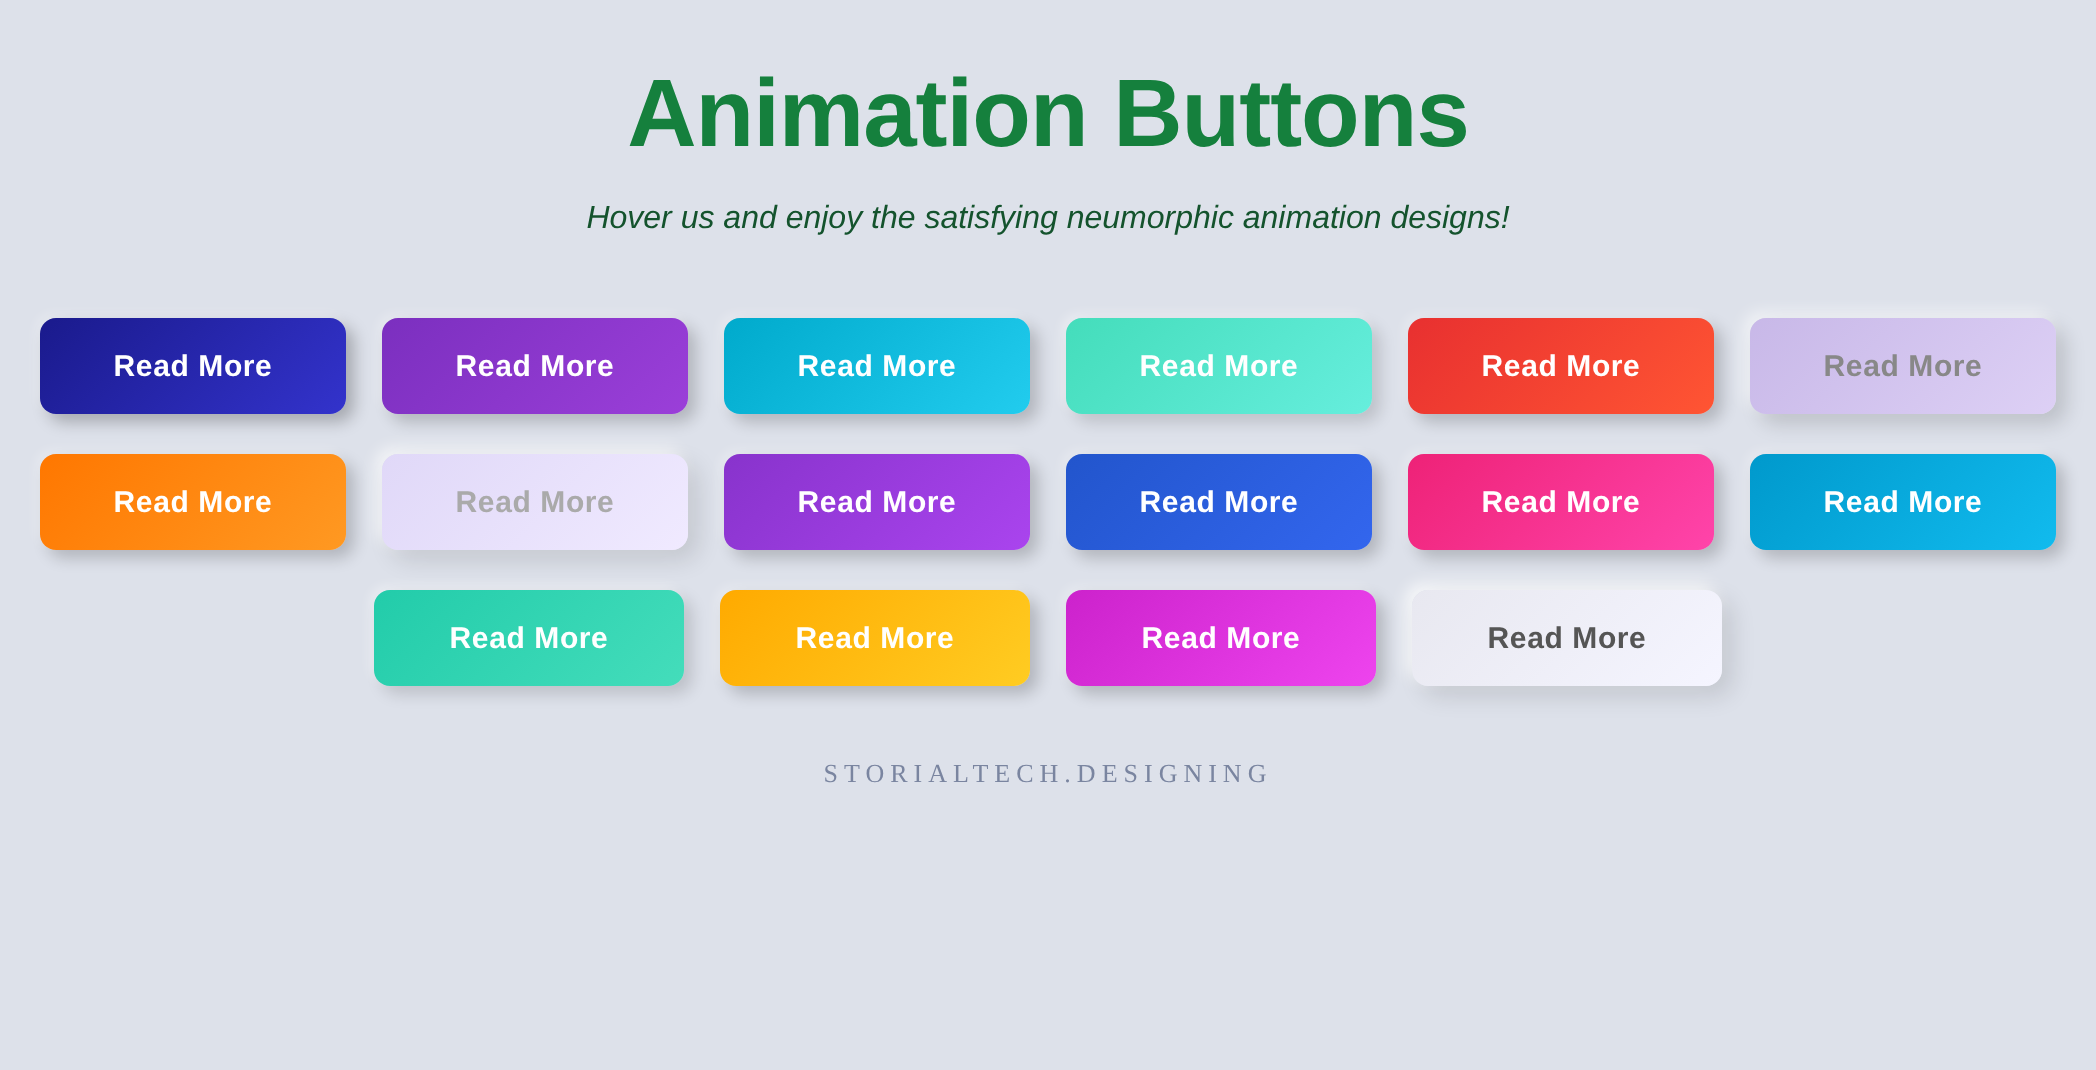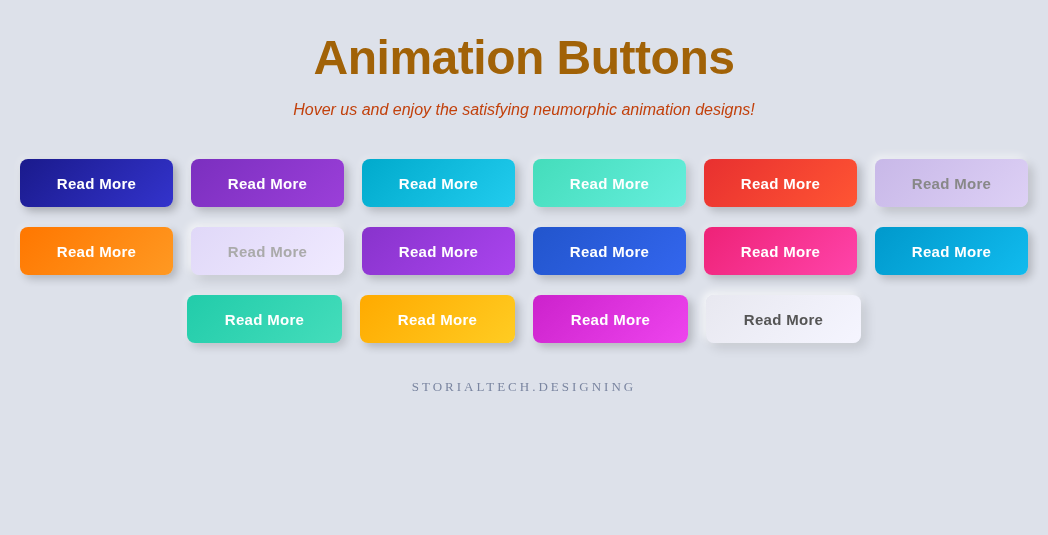--- a/index.html
+++ b/index.html
@@ -10,28 +10,28 @@
       min-height: 535px;
       display: flex;
       flex-direction: column;
       align-items: center;
       padding: 30px 20px 20px;
     }
 
     .page-title {
       font-size: 48px;
       font-weight: 700;
-      color: #a16207;
+      color: #15803d;
       margin-bottom: 16px;
       letter-spacing: -0.5px;
     }
 
     .page-subtitle {
       font-size: 16px;
-      color: #c2410c;
+      color: #14532d;
       margin-bottom: 40px;
       font-style: italic;
     }
 
     .buttons-grid {
       display: flex;
       flex-direction: column;
       gap: 20px;
       width: 100%;
       max-width: 1040px;

